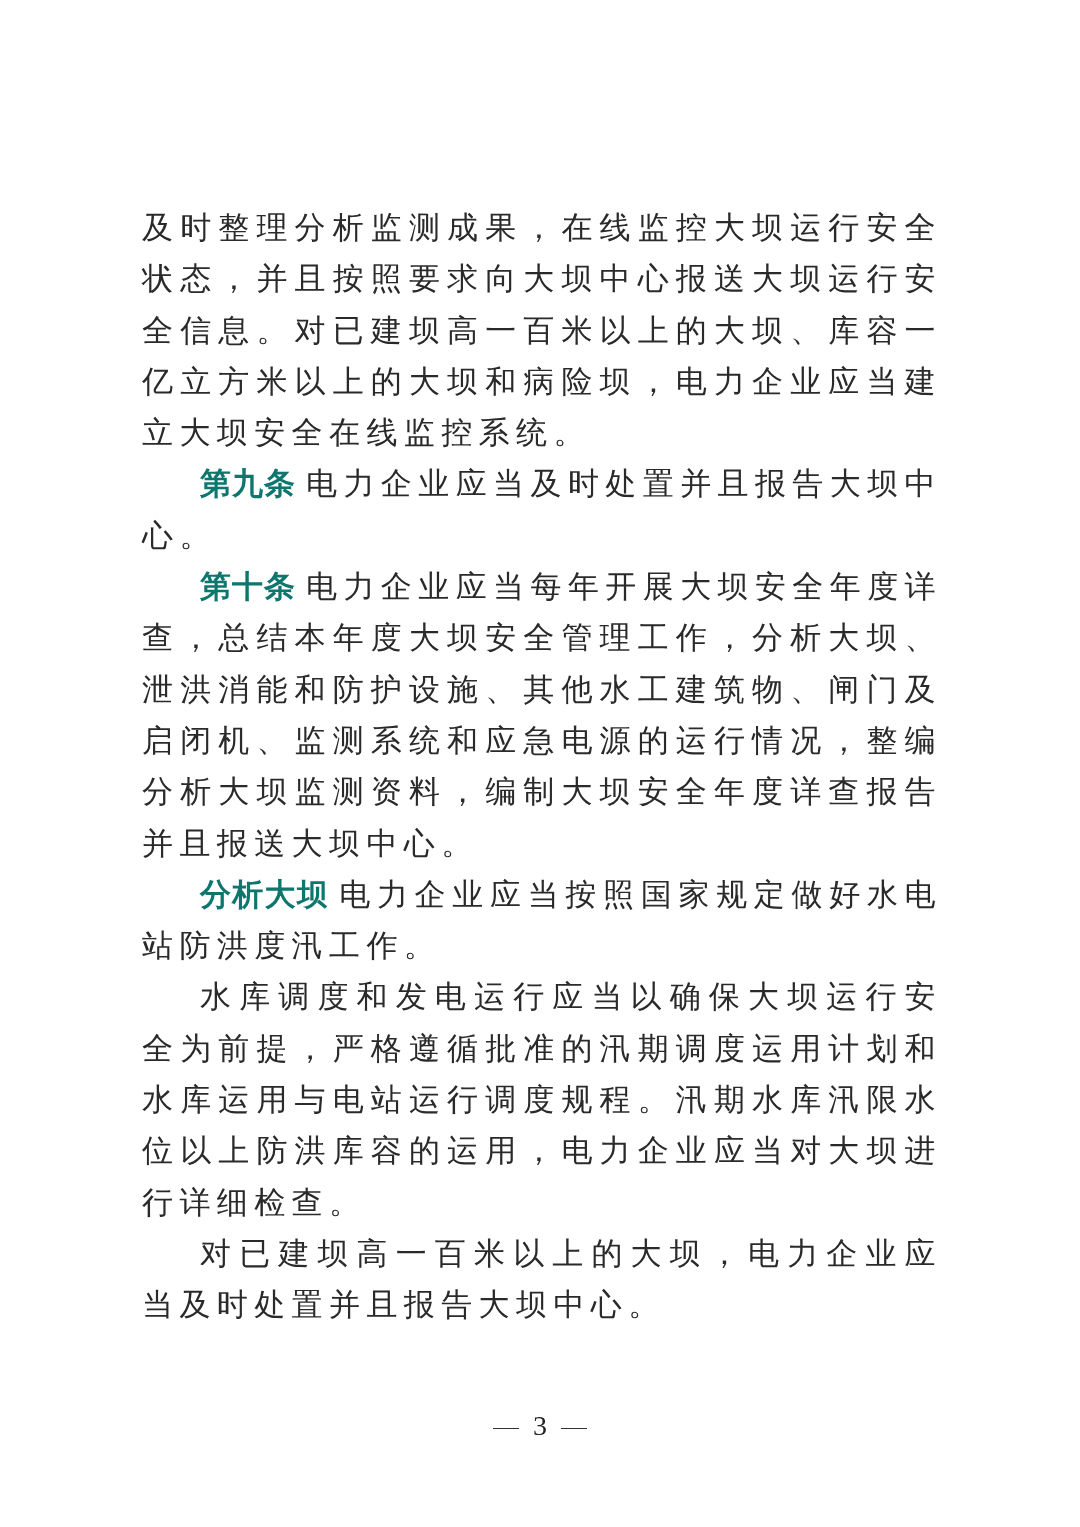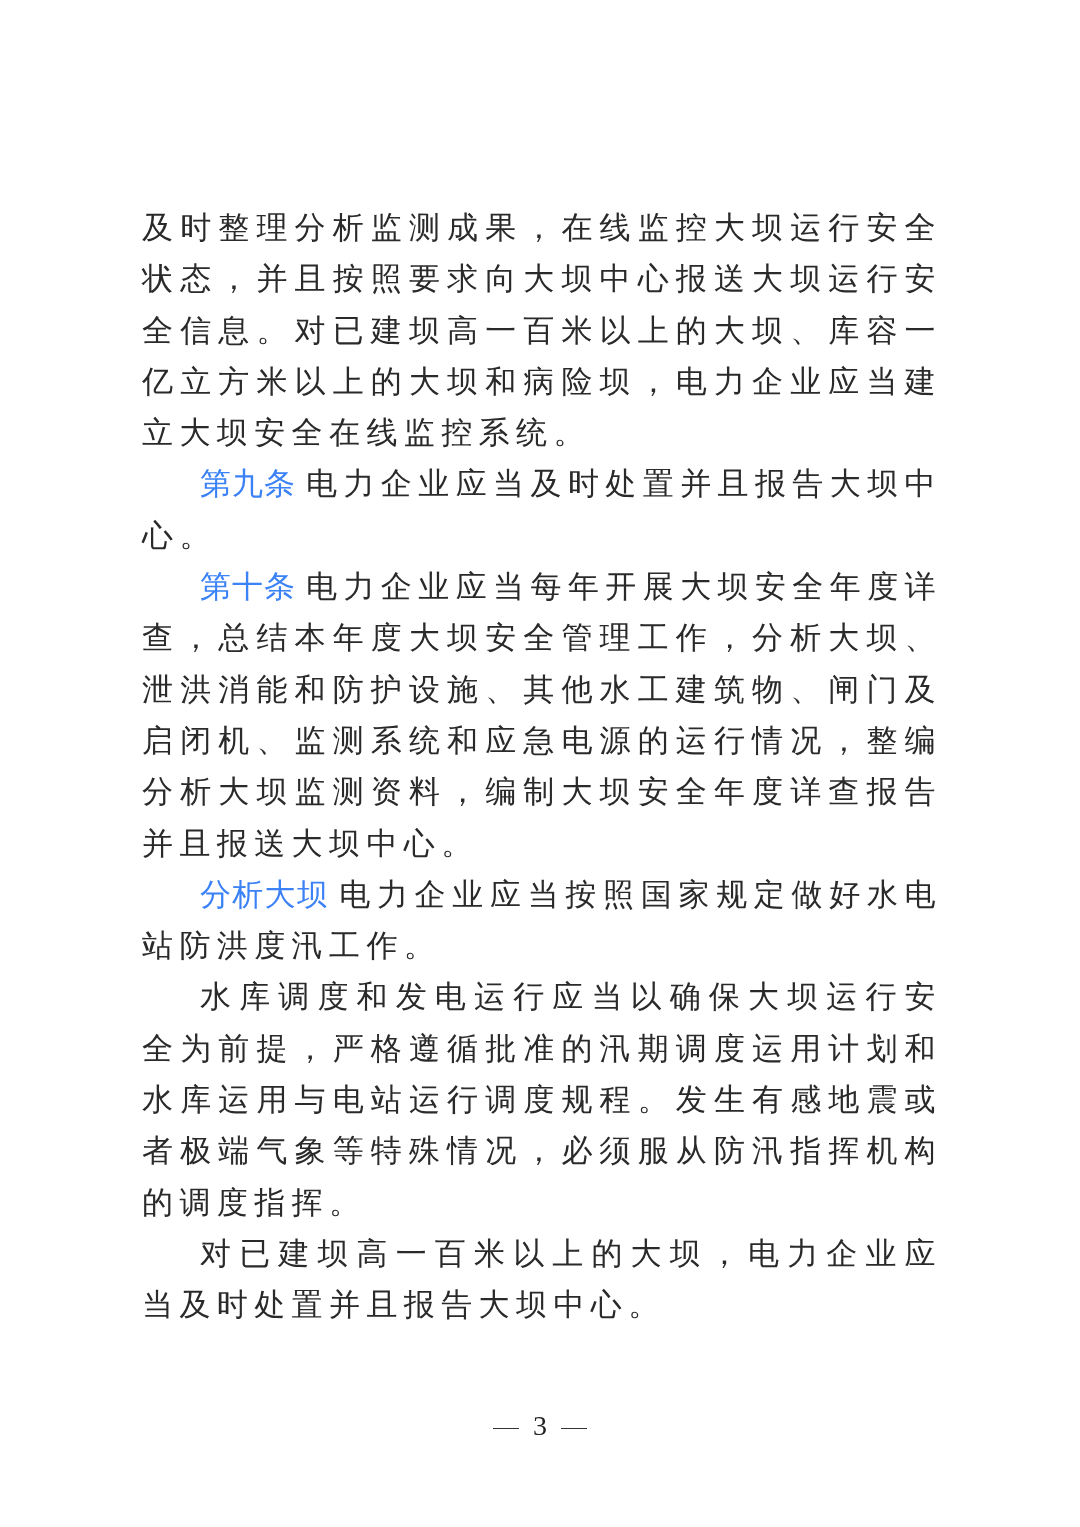--- a/index.html
+++ b/index.html
@@ -7,36 +7,36 @@
   .page { position:absolute; left:0; top:0; width:1080px; height:1527px; background:#fff; }
   .body-text {
     position:absolute; left:142px; top:190px; width:800px;
     font-family: "DejaVu Serif", "Liberation Serif", serif;
     font-size:31px; line-height:51.3px; color:#2a2a2a;
     letter-spacing:6.4px;
     margin-top:12px;
   }
   .para { margin:0; text-align:justify; text-align-last:left; }
   .indent { text-indent:58px; }
-  .article { font-family:"DejaVu Sans", "Liberation Sans", sans-serif; font-weight:normal; color:#3b82f6; letter-spacing:1px; margin-right:10px; }
+  .article { font-family:"DejaVu Sans", "Liberation Sans", sans-serif; font-weight:bold; color:#0f766e; letter-spacing:1px; margin-right:10px; }
   .footer {
     position:absolute; top:1410px; left:0; width:1080px; text-align:center;
     font-family:"Liberation Serif", "DejaVu Serif", serif; font-size:28px; color:#222;
   }
   .dash { display:inline-block; width:26px; height:0; border-top:1.5px solid #333; vertical-align:middle; margin:0 14px; }
 </style>
 </head>
 <body>
 
 <div class="page">
   <div class="body-text">
     <p class="para"><span>及时整理分析监测成果，在线监控大坝运行安全状态，并且按照要求向大坝中心报送大坝运行安全信息。对已建坝高一百米以上的大坝、库容一亿立方米以上的大坝和病险坝，电力企业应当建立大坝安全在线监控系统。</span></p>
     <p class="para indent"><span class="article">第九条</span><span>电力企业应当及时处置并且报告大坝中心。</span></p>
     <p class="para indent"><span class="article">第十条</span><span>电力企业应当每年开展大坝安全年度详查，总结本年度大坝安全管理工作，分析大坝、泄洪消能和防护设施、其他水工建筑物、闸门及启闭机、监测系统和应急电源的运行情况，整编分析大坝监测资料，编制大坝安全年度详查报告并且报送大坝中心。</span></p>
     <p class="para indent"><span class="article">分析大坝</span><span>电力企业应当按照国家规定做好水电站防洪度汛工作。</span></p>
-    <p class="para indent"><span>水库调度和发电运行应当以确保大坝运行安全为前提，严格遵循批准的汛期调度运用计划和水库运用与电站运行调度规程。发生有感地震或者极端气象等特殊情况，必须服从防汛指挥机构的调度指挥。</span></p>
+    <p class="para indent"><span>水库调度和发电运行应当以确保大坝运行安全为前提，严格遵循批准的汛期调度运用计划和水库运用与电站运行调度规程。汛期水库汛限水位以上防洪库容的运用，电力企业应当对大坝进行详细检查。</span></p>
     <p class="para indent"><span>对已建坝高一百米以上的大坝，电力企业应当及时处置并且报告大坝中心。</span></p>
   </div>
 
   <div class="footer">
     <span class="dash"></span><span>3</span><span class="dash"></span>
   </div>
 </div>
 
 </body></html>

